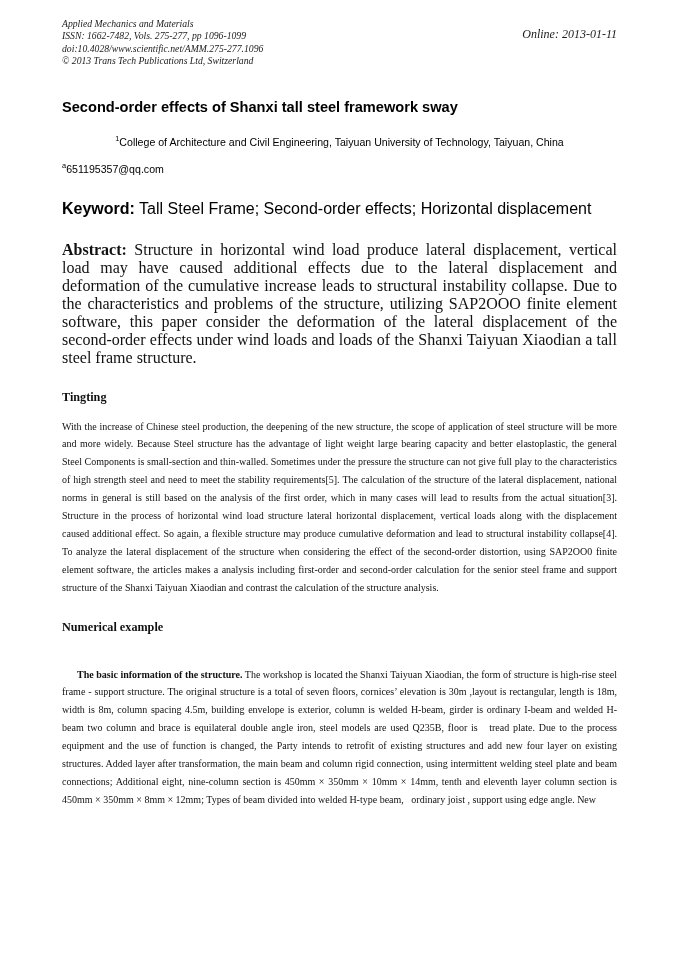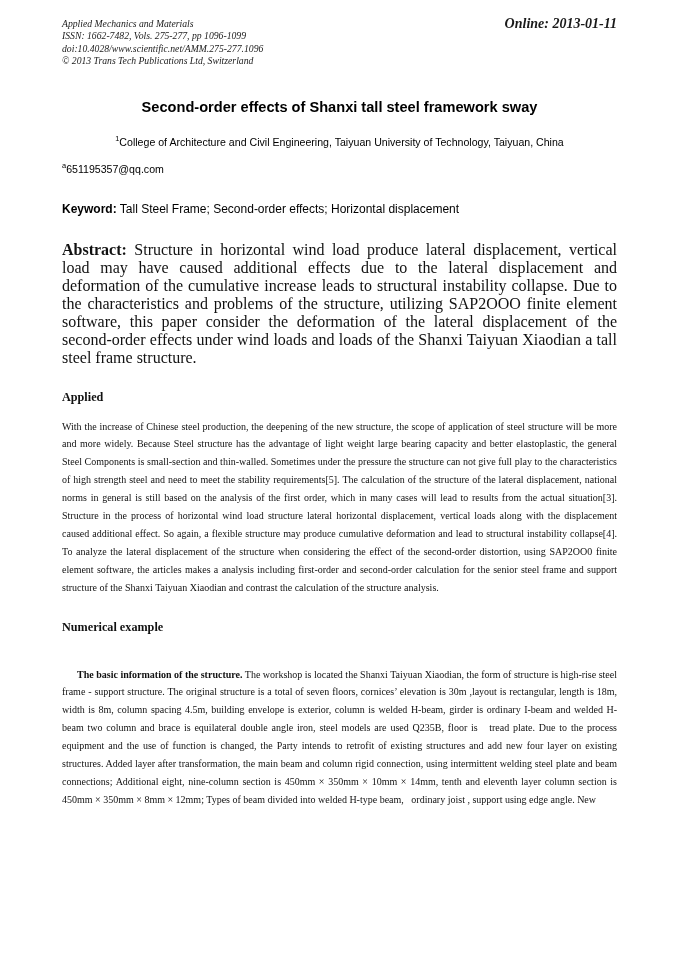--- a/index.html
+++ b/index.html
@@ -35,32 +35,30 @@
     font-size: 9.7px;
     line-height: 12.3px;
     color: #1a1a1a;
   }
   .journal-header .line {
     white-space: nowrap;
   }
   .online-date {
     position: absolute;
     right: 0;
-    top: 18px;
+    top: 28px;
     font-style: italic;
-    font-size: 14px;
+    font-size: 12px;
     line-height: 12.3px;
     white-space: nowrap;
-    font-weight: bold;
   }
 
   
   .paper-title {
     margin-top: 31px;
-    text-align: center;
     font-family: "Liberation Sans", sans-serif;
     font-weight: bold;
     font-size: 14.6px;
     line-height: 18px;
     color: #000;
   }
 
   
   .author-line {
     margin-top: 31px;
@@ -93,21 +91,21 @@
     font-family: "Liberation Sans", sans-serif;
     font-size: 10.6px;
     line-height: 14px;
     color: #000;
   }
 
   
   .keyword-line {
     margin-top: 26px;
     font-family: "Liberation Sans", sans-serif;
-    font-size: 12px;
+    font-size: 16px;
     line-height: 14px;
     color: #000;
   }
   .keyword-line .lbl {
     font-weight: bold;
   }
 
   
   .abstract {
     margin-top: 25px;
@@ -171,21 +169,21 @@
     <div class="keyword-line">
       <span class="lbl">Keyword:</span>
       <span>Tall Steel Frame; Second-order effects; Horizontal displacement</span>
     </div>
 
     <div class="abstract">
       <span class="lbl">Abstract:</span>
       <span>Structure in horizontal wind load produce lateral displacement, vertical load may have caused additional effects due to the lateral displacement and deformation of the cumulative increase leads to structural instability collapse. Due to the characteristics and problems of the structure, utilizing SAP2OOO finite element software, this paper consider the deformation of the lateral displacement of the second-order effects under wind loads and loads of the Shanxi Taiyuan Xiaodian a tall steel frame structure.</span>
     </div>
 
-    <div class="section-heading">Applied</div>
+    <div class="section-heading">Tingting</div>
     <div class="body-para">With the increase of Chinese steel production, the deepening of the new structure, the scope of application of steel structure will be more and more widely. Because Steel structure has the advantage of light weight large bearing capacity and better elastoplastic, the general Steel Components is small-section and thin-walled. Sometimes under the pressure the structure can not give full play to the characteristics of high strength steel and need to meet the stability requirements[5]. The calculation of the structure of the lateral displacement, national norms in general is still based on the analysis of the first order, which in many cases will lead to results from the actual situation[3]. Structure in the process of horizontal wind load structure lateral horizontal displacement, vertical loads along with the displacement caused additional effect. So again, a flexible structure may produce cumulative deformation and lead to structural instability collapse[4]. To analyze the lateral displacement of the structure when considering the effect of the second-order distortion, using SAP2OO0 finite element software, the articles makes a analysis including first-order and second-order calculation for the senior steel frame and support structure of the Shanxi Taiyuan Xiaodian and contrast the calculation of the structure analysis.</div>
 
     <div class="section-heading">Numerical example</div>
     <div class="body-para nowrap-pre">
       <span class="lead">The basic information of the structure.</span><span> The workshop is located the Shanxi Taiyuan Xiaodian, the form of structure is high-rise steel frame - support structure. The original structure is a total of seven floors, cornices’ elevation is 30m ,layout is rectangular, length is 18m, width is 8m, column spacing 4.5m, building envelope is exterior, column is welded H-beam, girder is ordinary I-beam and welded H-beam two column and brace is equilateral double angle iron, steel models are used Q235B, floor is   tread plate. Due to the process equipment and the use of function is changed, the Party intends to retrofit of existing structures and add new four layer on existing structures. Added layer after transformation, the main beam and column rigid connection, using intermittent welding steel plate and beam connections; Additional eight, nine-column section is 450mm × 350mm × 10mm × 14mm, tenth and eleventh layer column section is 450mm × 350mm × 8mm × 12mm; Types of beam divided into welded H-type beam,   ordinary joist , support using edge angle. New</span>
     </div>
 
   </div>
 </div>
 

